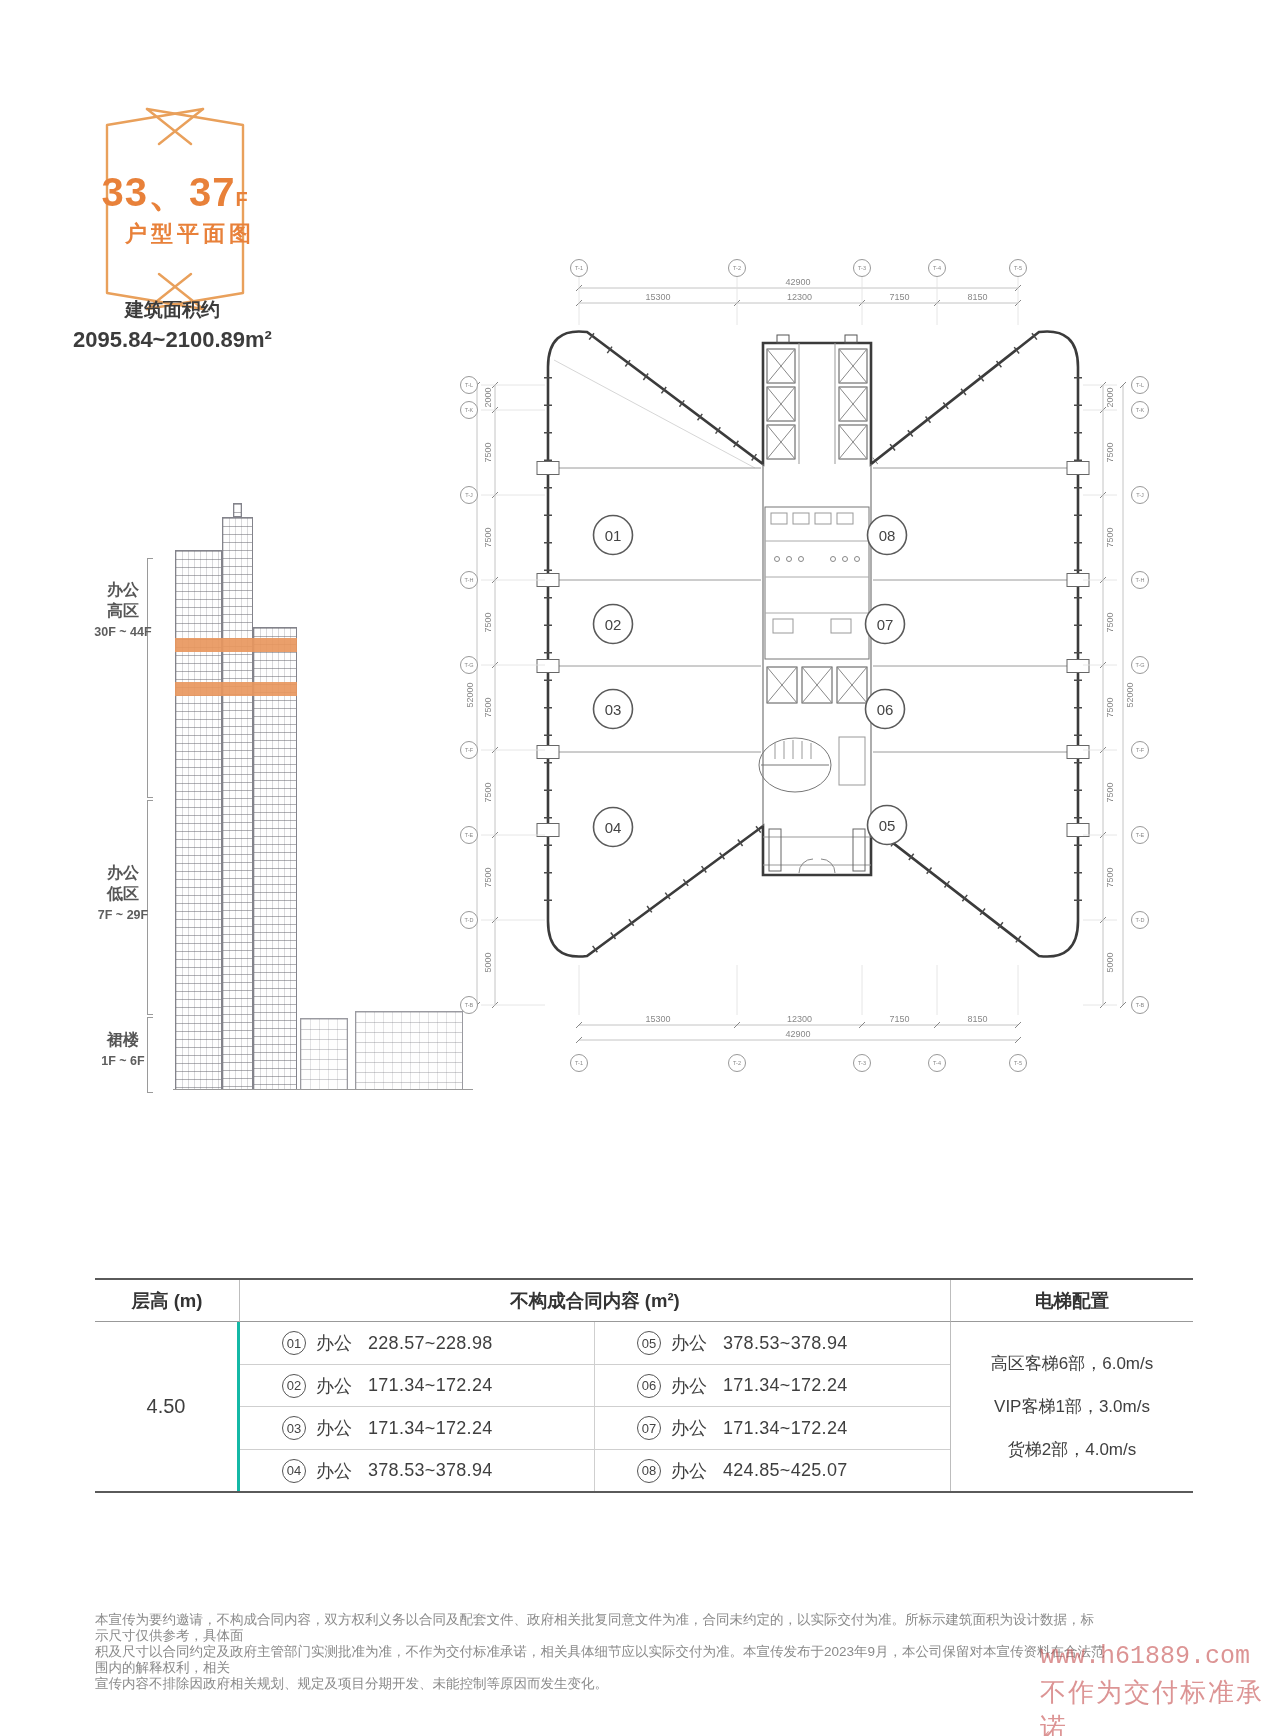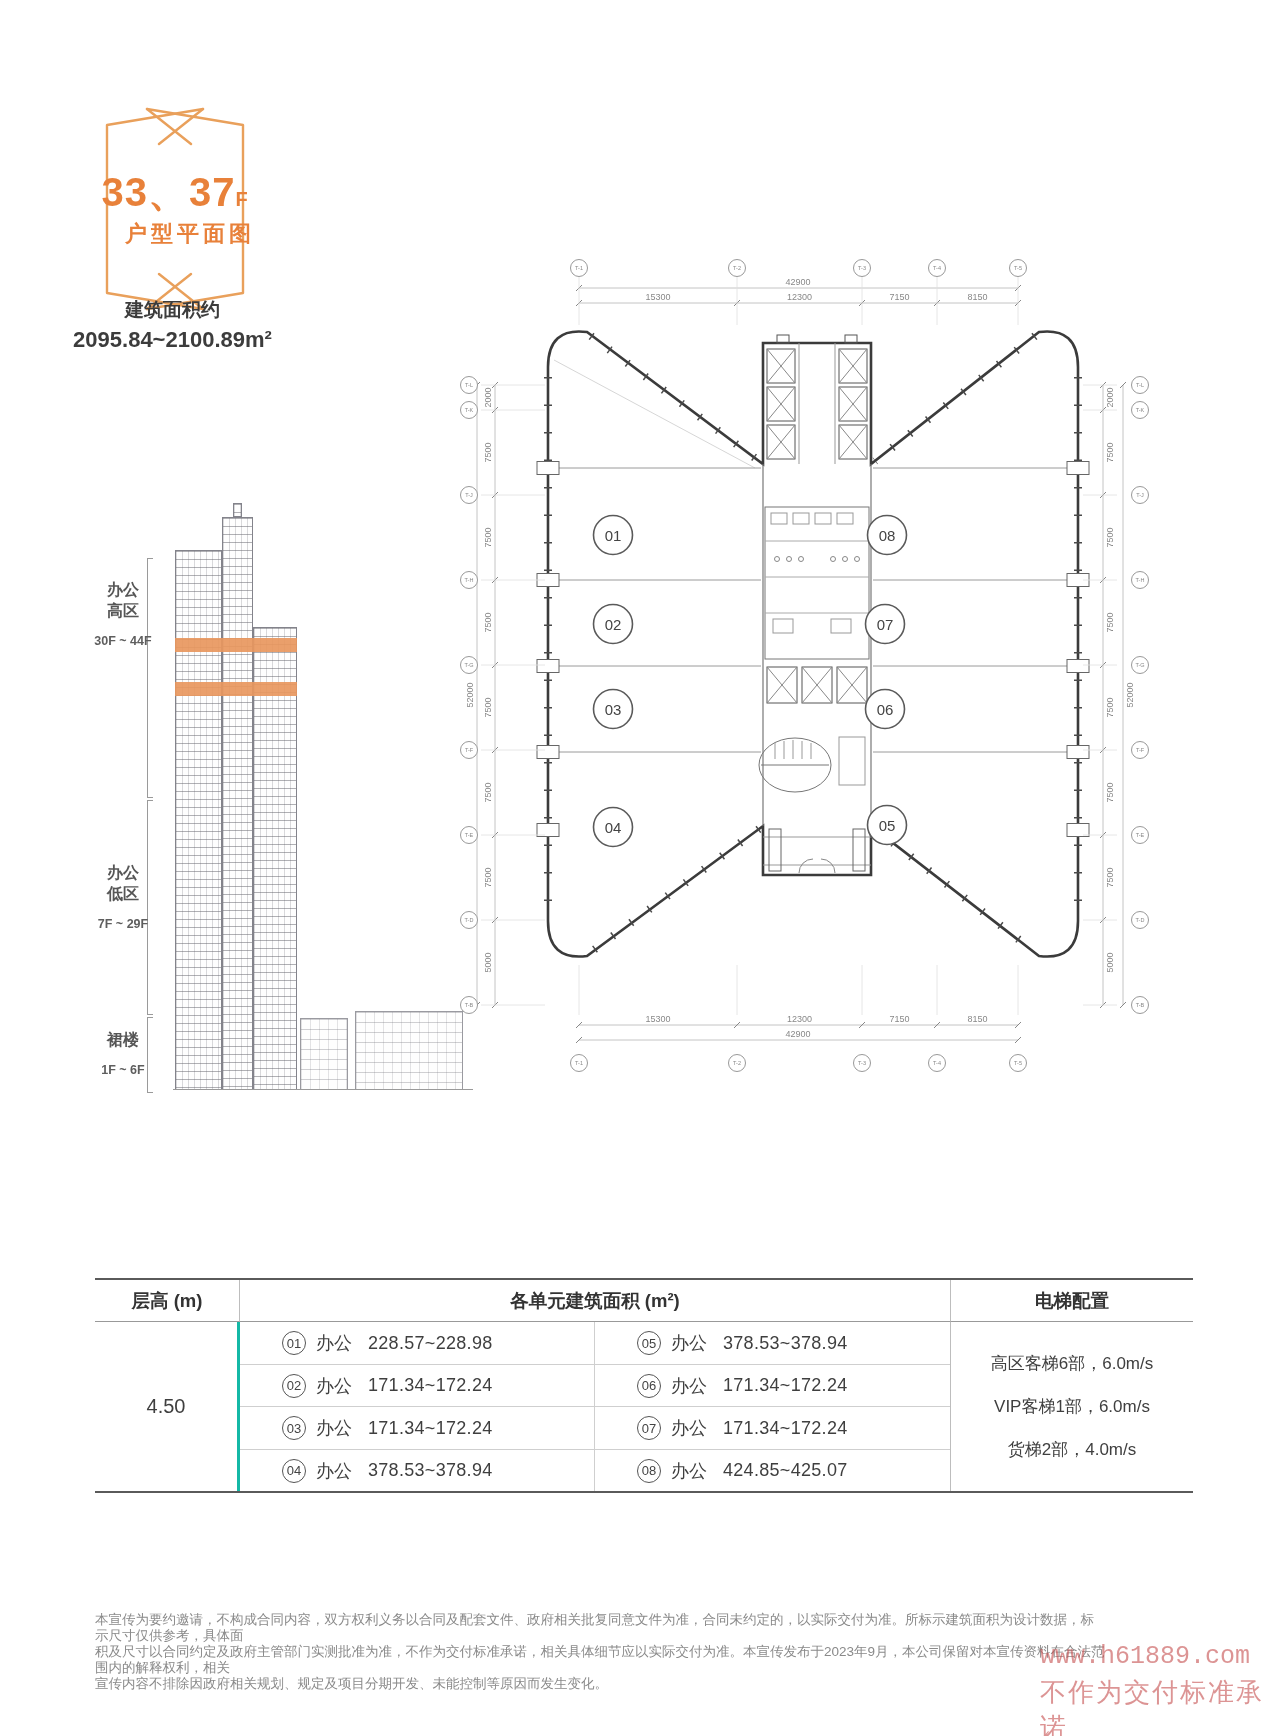--- a/index.html
+++ b/index.html
@@ -30,21 +30,21 @@
   .pod{position:absolute;background-color:#fefefe;border:1px solid #9a9aa0;
        background-image:
          repeating-linear-gradient(to bottom, rgba(120,120,128,.35) 0 1px, transparent 1px 10px),
          repeating-linear-gradient(to right, rgba(130,130,138,.22) 0 1px, transparent 1px 9px)}
   .band{position:absolute;left:90px;width:122px;height:14px;background:#e8975e;opacity:.92;z-index:3}
   .gline{position:absolute;left:88px;top:634px;width:300px;height:1px;background:#9a9a9a}
   .brk{position:absolute;left:62px;width:6px;border-left:1px solid #9a9a9a;
        border-top:1px solid #9a9a9a;border-bottom:1px solid #9a9a9a}
   .zone{position:absolute;left:2px;width:72px;text-align:center}
   .zone .zl{font-size:16px;font-weight:bold;color:#565656;line-height:1.3}
-  .zone .zr{font-size:12.5px;font-weight:bold;color:#5e5e5e;margin-top:12px}
+  .zone .zr{font-size:12.5px;font-weight:bold;color:#5e5e5e;margin-top:3px}
 
   
   .plan{position:absolute;left:455px;top:225px;width:720px;height:880px}
 
   
   .tbl{position:absolute;left:95px;top:1278px;width:1098px;
        display:grid;grid-template-columns:145px 355px 355px 243px;
        grid-template-rows:42px 42px 42px 43px 42px;
        border-top:2px solid #5a5a5a;border-bottom:2px solid #5a5a5a}
   .th{display:flex;align-items:center;justify-content:center;
@@ -412,21 +412,21 @@
       <text x="430" y="489.5" font-size="15" fill="#444" text-anchor="middle">06</text>
       <circle cx="430" cy="399" r="19.5" fill="#fff" stroke="#5a5a5a" stroke-width="1.6"></circle>
       <text x="430" y="404.5" font-size="15" fill="#444" text-anchor="middle">07</text>
       <circle cx="432" cy="310" r="19.5" fill="#fff" stroke="#5a5a5a" stroke-width="1.6"></circle>
       <text x="432" y="315.5" font-size="15" fill="#444" text-anchor="middle">08</text>
     </g>
 </svg>
 
 <div class="tbl">
   <div class="th c1">层高 (m)</div>
-  <div class="th c2">各单元建筑面积 (m²)</div>
+  <div class="th c2">不构成合同内容 (m²)</div>
   <div class="th c3">电梯配置</div>
 
   <div class="fh">4.50</div>
 
   <div class="ucell lft" style="grid-row:2">
     <span class="cnum">01</span>
     <span class="utype">办公</span>
     <span class="uarea">228.57~228.98</span>
   </div>
   <div class="ucell rgt" style="grid-row:2">
@@ -460,21 +460,21 @@
     <span class="uarea">378.53~378.94</span>
   </div>
   <div class="ucell rgt sep" style="grid-row:5">
     <span class="cnum">08</span>
     <span class="utype">办公</span>
     <span class="uarea">424.85~425.07</span>
   </div>
 
   <div class="ecell">
     <span>高区客梯6部，6.0m/s</span>
-    <span>VIP客梯1部，6.0m/s</span>
+    <span>VIP客梯1部，3.0m/s</span>
     <span>货梯2部，4.0m/s</span>
   </div>
 </div>
 
 <p class="disc">
   <span>本宣传为要约邀请，不构成合同内容，双方权利义务以合同及配套文件、政府相关批复同意文件为准，合同未约定的，以实际交付为准。所标示建筑面积为设计数据，标示尺寸仅供参考，具体面</span>
   <span>积及尺寸以合同约定及政府主管部门实测批准为准，不作为交付标准承诺，相关具体细节应以实际交付为准。本宣传发布于2023年9月，本公司保留对本宣传资料在合法范围内的解释权利，相关</span>
   <span>宣传内容不排除因政府相关规划、规定及项目分期开发、未能控制等原因而发生变化。</span>
 </p>
 

